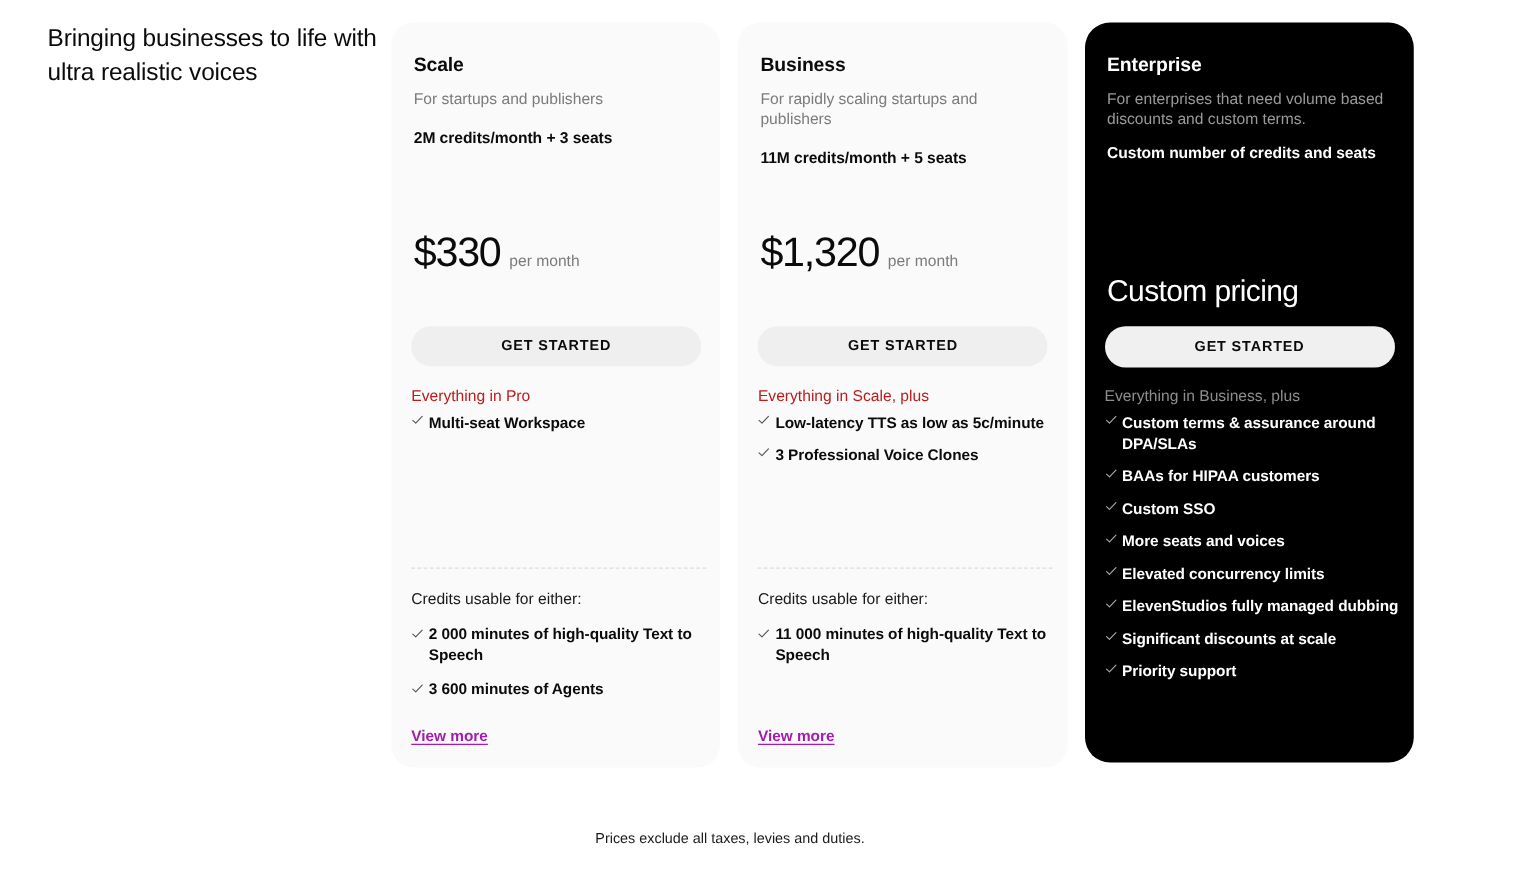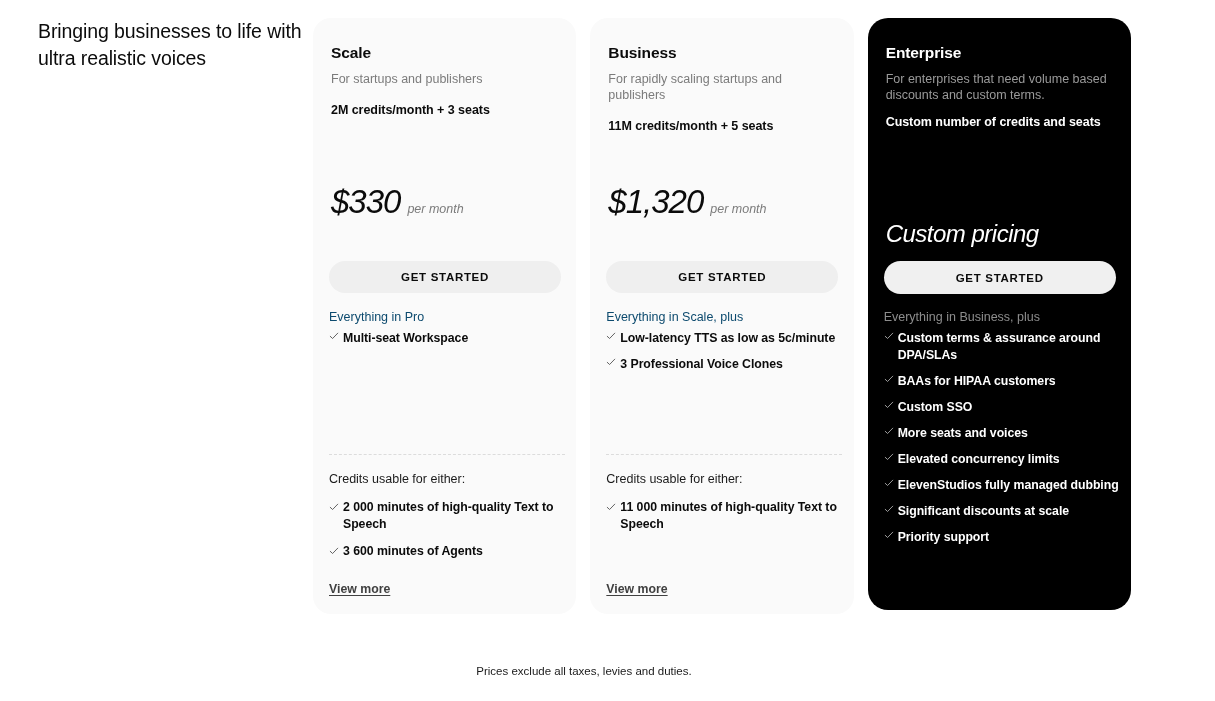--- a/index.html
+++ b/index.html
@@ -79,21 +79,21 @@
   .plan-credits {
     font-size: 12.5px;
     font-weight: 700;
     color: #0b0b0b;
     margin-top: 16px;
     letter-spacing: -0.05px;
   }
   .dark .plan-credits { color: #ffffff; margin-top: 12px; }
   .card.light .price-wrap { position: absolute; left: 18px; top: 164px; }
   .card.dark  .price-wrap { position: absolute; left: 18px; top: 196px; }
-  .price-wrap { display: flex; align-items: baseline; gap: 7px; font-style: italic; }
+  .price-wrap { display: flex; align-items: baseline; gap: 7px; }
   .price {
     font-size: 33px;
     font-weight: 400;
     color: #0b0b0b;
     letter-spacing: -1px;
     line-height: 40px;
   }
   .dark .price { color: #ffffff; font-size: 24px; letter-spacing: -0.5px; }
   .price-period {
     font-size: 12.5px;
@@ -122,21 +122,21 @@
     color: #0b0b0b;
     top: 243px;
     height: 33px;
   }
 
   .feat-head {
     position: absolute;
     left: 16px;
     top: 292px;
     font-size: 12.5px;
-    color: #0c4a6e;
+    color: #b91c1c;
     font-weight: 400;
   }
   .dark .feat-head { color: #8d8d8d; }
 
   .feat-list {
     position: absolute;
     left: 16px;
     top: 312px;
     width: 236px;
     list-style: none;
@@ -203,21 +203,21 @@
     width: 10px;
     height: 14px;
   }
 
   .view-more {
     position: absolute;
     left: 16px;
     top: 564px;
     font-size: 12.3px;
     font-weight: 700;
-    color: #404040;
+    color: #a21caf;
     text-decoration: underline;
     text-underline-offset: 2px;
     cursor: pointer;
   }
 
   
   .card.dark .feat-head { top: 292px; }
   .card.dark .feat-list { top: 312px; }
   .card.dark .feat-list li { margin-bottom: 9px; }
 

